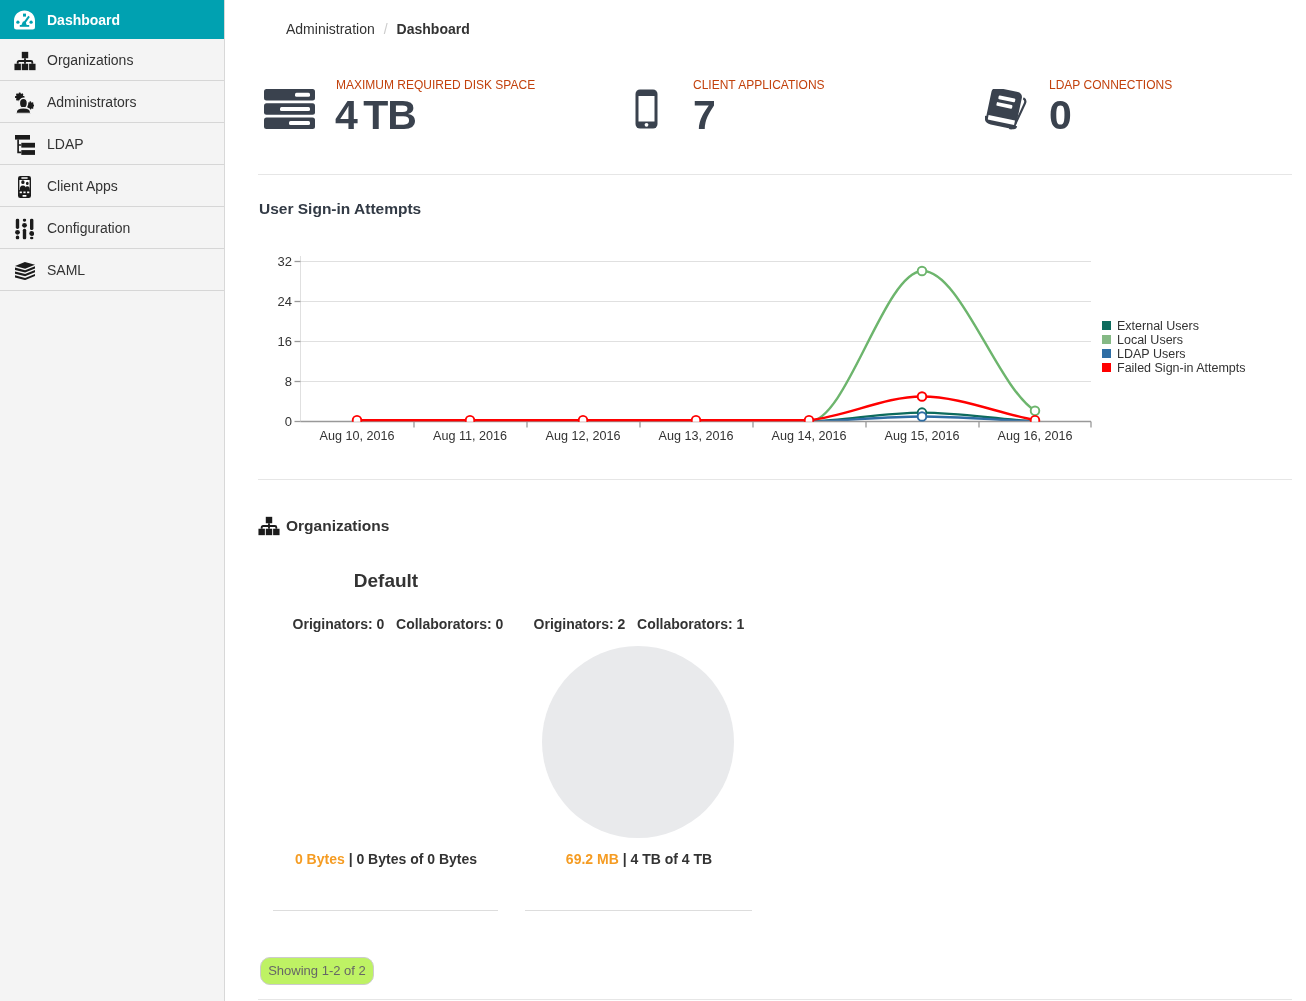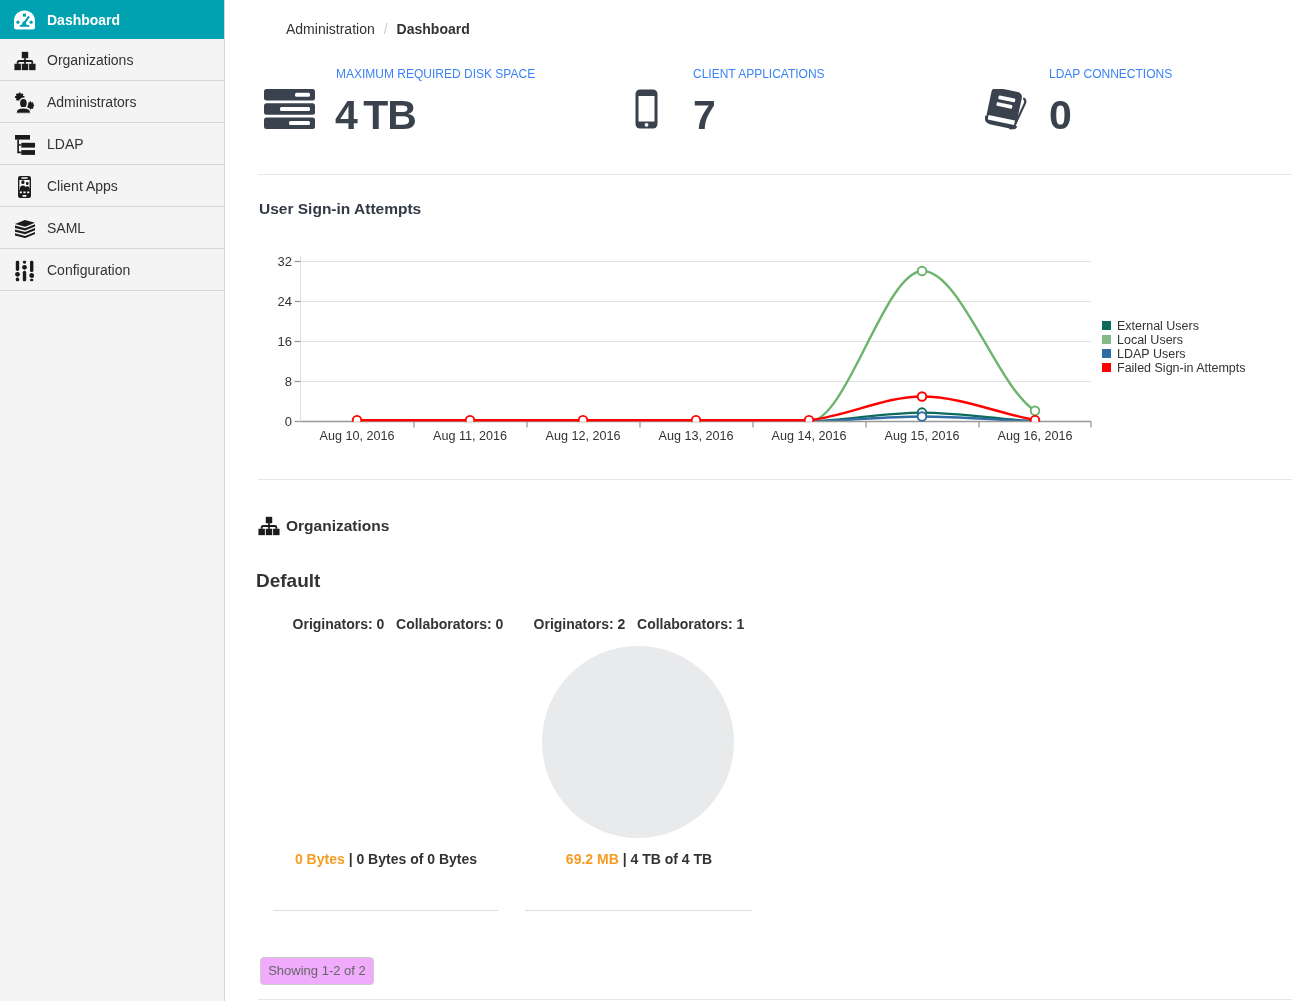--- a/index.html
+++ b/index.html
@@ -12,36 +12,36 @@
 .mi .ic { position:absolute; left:14px; top:50%; transform:translateY(-50%); width:22px; height:22px; }
 .mi:not(.active) .ic { top:calc(50% + 1.7px); }
 .mi.active { height:39px; background:#00a1b1; border-bottom:none; }
 .mi.active .lbl { color:#fff; font-weight:bold; }
 
 #crumb { position:absolute; left:286px; top:21px; font-size:14px; color:#333; }
 #crumb .sep { color:#ccc; padding:0 9px; }
 #crumb b { font-weight:bold; }
 .stat { position:absolute; top:60px; height:80px; }
 .stat .icon { position:absolute; top:29px; }
-.stat .slabel { position:absolute; top:7px; font-size:12px; color:#3b82f6; white-space:nowrap; }
+.stat .slabel { position:absolute; top:18px; font-size:12px; color:#c2410c; white-space:nowrap; }
 .stat .snum { position:absolute; top:31.5px; font-size:41px; letter-spacing:-1px; word-spacing:-4px; font-weight:bold; color:#3a424e; white-space:nowrap; }
 .hr { position:absolute; left:258px; width:1034px; border-top:1px solid #e6e6e6; }
 #charttitle { position:absolute; left:259px; top:200px; font-size:15.5px; font-weight:bold; color:#323a45; }
 #chartsvg { position:absolute; left:0; top:240px; }
 
 #orghead { position:absolute; left:258px; top:513px; height:24px; }
 #orghead .txt { position:absolute; left:28px; top:4px; font-size:15.5px; font-weight:bold; color:#333; }
-.orgtitle { position:absolute; top:570px; width:260px; text-align:left; font-size:19px; font-weight:bold; color:#333; }
+.orgtitle { position:absolute; top:570px; width:260px; text-align:center; font-size:19px; font-weight:bold; color:#333; }
 .orgppl { position:absolute; top:616px; width:260px; text-align:center; font-size:14px; font-weight:bold; color:#333; white-space:nowrap; }
 #circle { position:absolute; left:542px; top:646px; width:192px; height:192px; border-radius:50%; background:#e9eaec; }
 .orgfoot { position:absolute; top:851px; width:260px; text-align:center; font-size:14px; font-weight:bold; color:#333; white-space:nowrap; }
 .orgfoot .orange { color:#f59c23; font-weight:bold; }
 .orgfoot b { font-weight:bold; }
 .cardline { position:absolute; top:910px; border-top:1px solid #ddd; }
-#showing { position:absolute; left:260px; top:957px; width:114px; height:28px; border:1px solid #ccc; border-radius:4px; background:#f0abfc; font-size:13px; color:#666; text-align:center; line-height:26px; }
+#showing { position:absolute; left:260px; top:957px; width:114px; height:28px; border:1px solid #ccc; border-radius:10px; background:#bef264; font-size:13px; color:#666; text-align:center; line-height:26px; }
 </style>
 </head>
 <body>
 <div id="page">
   <aside id="side">
     <div class="mi active">
       <svg class="ic" style="width:21px;height:20px;" viewBox="0 0 21 20">
           <path fill="#fff" d="M10.5 0.5 C16.2 0.5 21 4.8 21 10.5 L21 17 A2.5 2.5 0 0 1 18.5 19.5 L2.5 19.5 A2.5 2.5 0 0 1 0 17 L0 10.5 C0 4.8 4.8 0.5 10.5 0.5 Z"></path>
           <rect x="9" y="3.6" width="3" height="3" fill="#00a1b1"></rect>
           <circle cx="3.9" cy="12.2" r="1.6" fill="#00a1b1"></circle>
@@ -113,45 +113,45 @@
           <g fill="#fff">
             <rect x="1.7" y="15.5" width="2.2" height="1.7"></rect>
             <rect x="5.4" y="15.5" width="2.2" height="1.7"></rect>
             <rect x="9.1" y="15.5" width="2.2" height="1.7"></rect>
           </g>
           <rect x="4.4" y="19" width="4.2" height="1.7" rx="0.8" fill="#fff"></rect>
         </svg>
       <span class="lbl">Client Apps</span>
     </div>
     <div class="mi">
-      <svg class="ic" style="left:15px;width:20px;height:18px;" viewBox="0 0 20 18">
-          <g fill="#1b1b1b">
-            <path d="M9.9 0 L20 2.7 10.1 6.8 0 4.1 Z"></path>
-            <path d="M0 7.9 L0 5.6 10.1 8.3 20 4.3 20 6.5 10.1 10.5 Z"></path>
-            <path d="M0 11.7 L0 9.4 10.1 12.1 20 8.1 20 10.3 10.1 14.3 Z"></path>
-            <path d="M0 15.5 L0 13.2 10.1 15.9 20 11.9 20 14.1 10.1 18.1 Z"></path>
-          </g>
-        </svg>
-      <span class="lbl">SAML</span>
-    </div>
-    <div class="mi">
       <svg class="ic" style="left:15px;width:19px;height:21px;" viewBox="0 0 19 21">
           <g fill="#1b1b1b">
             <rect x="0.8" y="0" width="3.4" height="10.4" rx="1.6"></rect>
             <circle cx="2.5" cy="13.8" r="2.4"></circle>
             <rect x="0.8" y="17" width="3.4" height="4" rx="1.6"></rect>
             <rect x="7.8" y="0" width="3.4" height="3.2" rx="1.6"></rect>
             <circle cx="9.5" cy="6.8" r="2.4"></circle>
             <rect x="7.8" y="10.2" width="3.4" height="10.8" rx="1.6"></rect>
             <rect x="15" y="0" width="3.4" height="11.5" rx="1.6"></rect>
             <circle cx="16.7" cy="15" r="2.4"></circle>
             <rect x="15" y="18.2" width="3.4" height="2.8" rx="1.6"></rect>
           </g>
         </svg>
       <span class="lbl">Configuration</span>
+    </div>
+    <div class="mi">
+      <svg class="ic" style="left:15px;width:20px;height:18px;" viewBox="0 0 20 18">
+          <g fill="#1b1b1b">
+            <path d="M9.9 0 L20 2.7 10.1 6.8 0 4.1 Z"></path>
+            <path d="M0 7.9 L0 5.6 10.1 8.3 20 4.3 20 6.5 10.1 10.5 Z"></path>
+            <path d="M0 11.7 L0 9.4 10.1 12.1 20 8.1 20 10.3 10.1 14.3 Z"></path>
+            <path d="M0 15.5 L0 13.2 10.1 15.9 20 11.9 20 14.1 10.1 18.1 Z"></path>
+          </g>
+        </svg>
+      <span class="lbl">SAML</span>
     </div>
   </aside>
 
   <div id="crumb">Administration<span class="sep">/</span><b>Dashboard</b></div>
 
   <div class="stat" style="left:264px;">
     <svg class="icon" style="left:0px;" width="51" height="40" viewBox="0 0 51 40">
         <g fill="#3a424e">
           <rect x="0" y="0" width="51" height="11.5" rx="2.5"></rect>
           <rect x="0" y="14.2" width="51" height="11.5" rx="2.5"></rect>

